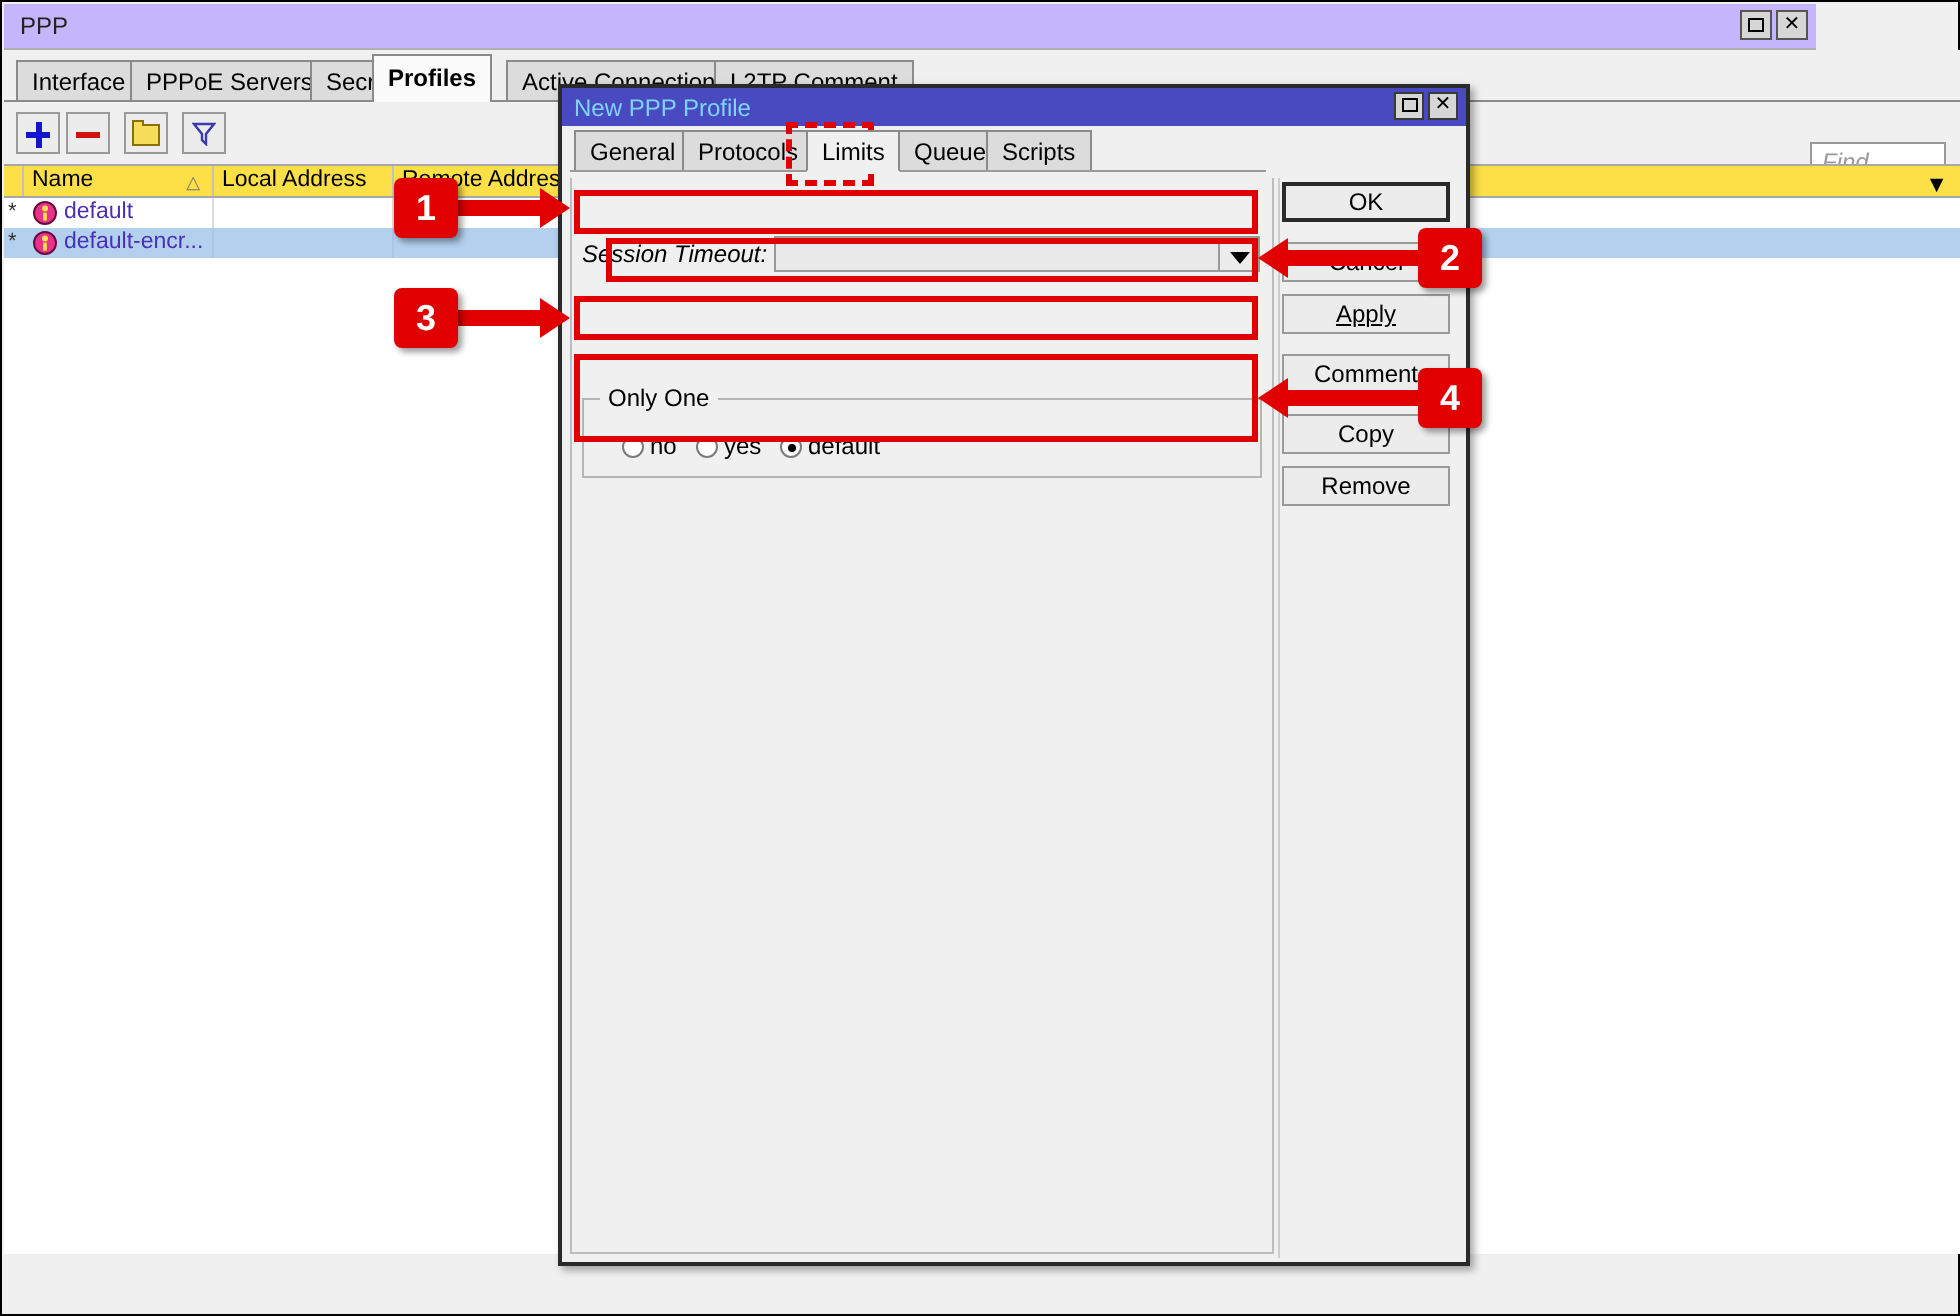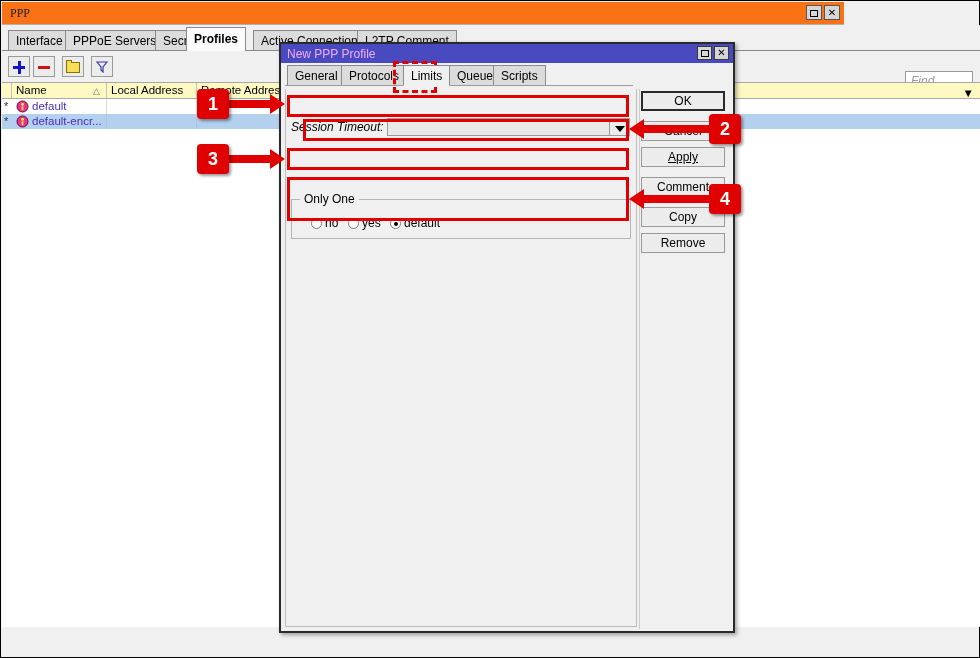--- a/index.html
+++ b/index.html
@@ -14,25 +14,24 @@
     -webkit-font-smoothing:none;
   }
   
   #win{
     position:absolute;left:0;top:0;width:980px;height:658px;
     background:#f0f0f0;
     border:1px solid #000;
     box-sizing:border-box;
   }
   #titlebar{
-    position:absolute;left:1px;top:1px;width:842px;height:23px;
-    background:#f97316;
+    position:absolute;left:1px;top:1px;width:906px;height:23px;
+    background:#c4b5fd;
     box-sizing:border-box;
     border-bottom:1px solid #b0b0b0;
-    font-family:Liberation Serif, serif;
   }
   #titlebar .t{
     position:absolute;left:8px;top:4px;font-size:12px;color:#222;
   }
   .winbtn{
     position:absolute;top:3px;width:16px;height:15px;
     background:#d6d6d6;border:1px solid #555;box-sizing:border-box;
     font-size:10px;line-height:13px;text-align:center;color:#000;
   }
   #btn-max{right:22px;}
@@ -83,21 +82,21 @@
   .funnel{position:absolute;left:4px;top:4px;width:12px;height:12px;}
   
   #findbox{
     position:absolute;right:6px;top:70px;width:68px;height:18px;
     background:#fff;border:1px solid #9a9a9a;box-sizing:border-box;
   }
   #findbox span{position:absolute;left:5px;top:2px;color:#9a9a9a;font-style:italic;font-size:12px;}
   
   #thead{
     position:absolute;left:1px;top:81px;width:978px;height:17px;
-    background:#fef9c3;border-top:1px solid #a8a8a8;border-bottom:1px solid #a8a8a8;
+    background:#fde047;border-top:1px solid #a8a8a8;border-bottom:1px solid #a8a8a8;
     box-sizing:border-box;
   }
   .th{
     position:absolute;top:0;height:15px;font-size:11.5px;padding-left:4px;padding-top:1px;
     box-sizing:border-box;border-right:1px solid #c0c0c0;white-space:nowrap;
   }
   #th-mark{left:0;width:10px;border-right:1px solid #c0c0c0;}
   #th-name{left:10px;width:95px;}
   #th-local{left:105px;width:90px;}
   #th-remote{left:195px;width:85px;}
@@ -124,21 +123,21 @@
     position:absolute;left:278px;top:41px;width:456px;height:591px;
     background:#f0f0f0;
     border:2px solid #2a2a2a;
     box-sizing:border-box;
     box-shadow:2px 2px 4px rgba(0,0,0,.35);
   }
   #dlg-title{
     position:absolute;left:0;top:0;width:452px;height:19px;
     background:#4a4ac0;
   }
-  #dlg-title .t{position:absolute;left:6px;top:3px;color:#f0abfc;font-size:12px;}
+  #dlg-title .t{position:absolute;left:6px;top:3px;color:#7dd3fc;font-size:12px;}
   .dbtn{
     position:absolute;top:2px;width:15px;height:14px;
     background:#d6d6d6;border:1px solid #3a3a3a;box-sizing:border-box;
     text-align:center;font-size:10px;line-height:12px;
   }
   #dlg-max{right:21px;}
   #dlg-close{right:4px;}
   #dlg-body{
     position:absolute;left:0;top:19px;width:452px;height:568px;background:#f0f0f0;
   }

